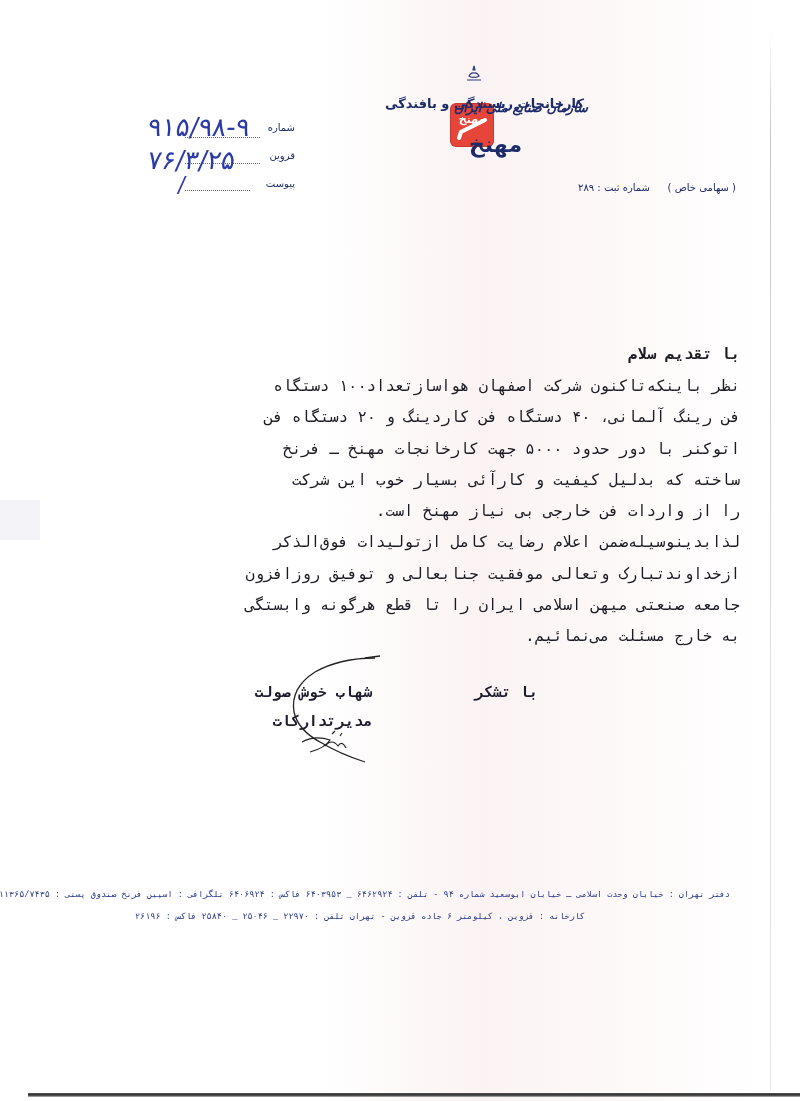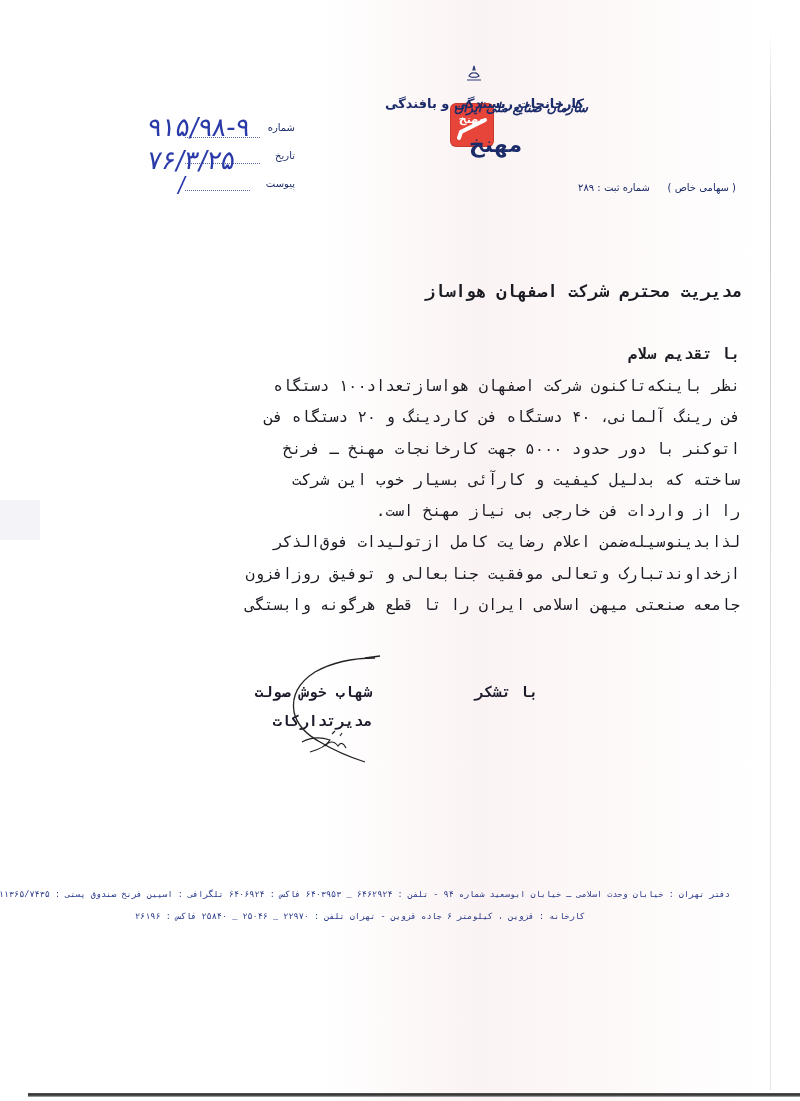--- a/index.html
+++ b/index.html
@@ -116,43 +116,43 @@
   </div>
 
   <div class="lh-org rtl">سازمان صنایع ملی ایران</div>
   <div class="lh-factory rtl">کارخانجات ریسندگی و بافندگی</div>
   <div class="lh-brand rtl">مهنخ</div>
   <div class="lh-company-type rtl">( سهامی خاص )</div>
   <div class="lh-registration rtl">شماره ثبت : ۲۸۹</div>
 
   <div class="ref-labels rtl">
     <div>شماره</div>
-    <div>تاریخ</div>
+    <div>قزوین</div>
     <div>پیوست</div>
   </div>
   <div class="ref-line" style="left:185px; top:137px; width:75px;"></div>
   <div class="ref-line" style="left:185px; top:163px; width:75px;"></div>
   <div class="ref-line" style="left:185px; top:190px; width:65px;"></div>
 
   <div class="hand" style="left:148px; top:112px;">۹۱۵/۹۸-۹</div>
   <div class="hand" style="left:148px; top:145px;">۷۶/۳/۲۵</div>
   <div class="hand" style="left:178px; top:172px; font-size:22px;">/</div>
 
-  <div class="txt recipient rtl">مدیریت محترم شرکت اصفهان هواساز</div>
   <div class="txt salutation rtl">با تقدیم سلام</div>
 
   <div class="txt p rtl" style="top:377px;">نظر باینکه‌تاکنون شرکت اصفهان هواسازتعداد۱۰۰ دستگاه</div>
   <div class="txt p rtl" style="top:408px;">فن رینگ آلمانی، ۴۰ دستگاه فن کاردینگ و ۲۰ دستگاه فن</div>
   <div class="txt p rtl" style="top:440px;text-align:right;">اتوکنر با دور حدود ۵۰۰۰ جهت کارخانجات مهنخ ـ فرنخ</div>
   <div class="txt p rtl" style="top:471px;">ساخته که بدلیل کیفیت و کارآئی بسیار خوب این شرکت</div>
   <div class="txt p rtl" style="top:502px;">را از واردات فن خارجی بی نیاز مهنخ است.</div>
 
   <div class="txt p rtl" style="top:533px;">لذابدینوسیله‌ضمن اعلام رضایت کامل ازتولیدات فوق‌الذکر</div>
   <div class="txt p rtl" style="top:565px;">ازخداوندتبارک وتعالی موفقیت جنابعالی و توفیق روزافزون</div>
   <div class="txt p rtl" style="top:596px;">جامعه صنعتی میهن اسلامی ایران را تا قطع هرگونه وابستگی</div>
+  <div class="txt p rtl" style="top:627px;">به خارج مسئلت می‌نمائیم.</div>
 
   <div class="sign-thanks rtl">با تشکر</div>
   <div class="sign-name rtl">شهاب خوش صولت</div>
   <div class="sign-title rtl">مدیرتدارکات</div>
 
   <svg class="signature" viewBox="0 0 120 120">
     <path d="M105 8 Q70 8 45 22 Q20 38 24 62 Q28 80 50 92 Q70 104 95 112" stroke="#222" stroke-width="1.3" fill="none"></path>
     <path d="M95 8 L110 6" stroke="#222" stroke-width="1.3" fill="none"></path>
     <path d="M32 92 Q45 85 60 90 Q55 98 40 102 M55 96 Q62 88 68 96 Q72 90 76 98 M62 84 l3 -3 M70 86 l2 -3" stroke="#222" stroke-width="1.2" fill="none"></path>
   </svg>

